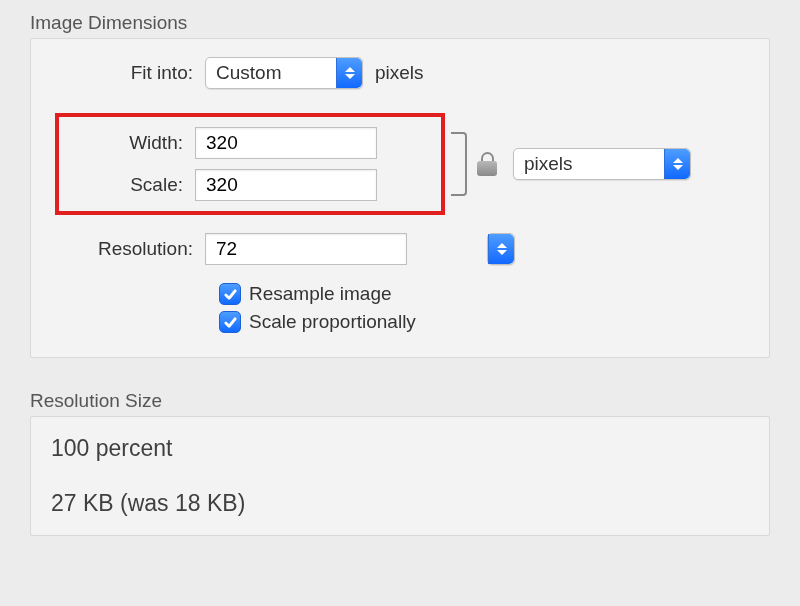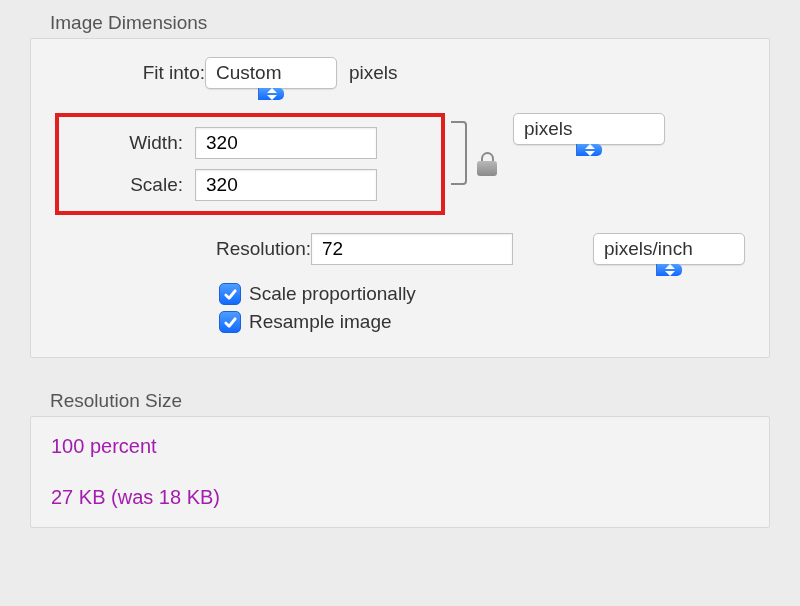--- a/index.html
+++ b/index.html
@@ -9,50 +9,49 @@
       width: 800px;
       height: 606px;
       font-size: 19px;
       color: #333;
       padding: 12px 30px 0 30px;
     }
     .group-label {
       font-size: 19px;
       color: #555;
       margin-bottom: 4px;
-      margin-left: 20px;
+      margin-left: 0;
     }
     .panel {
       background: #f3f3f3;
       border: 1px solid #d8d8d8;
       border-radius: 2px;
       padding: 18px 24px;
       margin-bottom: 32px;
     }
     .row {
       display: flex;
       align-items: center;
       margin-bottom: 8px;
     }
     .label-col {
       width: 150px;
       text-align: right;
-      padding-right: 0;
+      padding-right: 12px;
       color: #333;
     }
     .select-wrap {
       position: relative;
       display: inline-flex;
       align-items: center;
       background: #fff;
       border: 1px solid #c0c0c0;
       border-radius: 5px;
       height: 32px;
       box-shadow: inset 0 1px 0 rgba(255,255,255,0.6), 0 1px 1px rgba(0,0,0,0.08);
-      flex-direction: column;
     }
     .select-val {
       padding: 4px 10px;
       min-width: 130px;
     }
     .select-end {
       width: 26px;
       height: 100%;
       background: linear-gradient(#4e9dff, #1169ff);
       border-top-right-radius: 5px;
@@ -100,20 +99,21 @@
     }
     .wh-label {
       width: 132px;
       text-align: right;
       padding-right: 12px;
     }
     .wh-inputs-col { display: flex; flex-direction: column; }
     .wh-inputs-col .wh-row:first-child { margin-bottom: 10px; }
     .dim-middle {
       display: flex;
+      align-items: center;
       margin: 24px 0 18px 0;
     }
     .link-bracket {
       position: relative;
       width: 24px;
       height: 80px;
       margin-left: 6px;
       margin-right: 2px;
     }
     .link-bracket::before {
@@ -149,21 +149,20 @@
       width: 20px;
       height: 15px;
       background: linear-gradient(#b8b8b8,#8a8a8a);
       border-radius: 3px;
     }
     .unit-select .select-val { min-width: 150px; }
     .res-row {
       display: flex;
       align-items: center;
       margin-bottom: 18px;
-      justify-content: flex-end;
     }
     .checkbox-row {
       display: flex;
       align-items: center;
       margin-left: 164px;
       margin-bottom: 6px;
       gap: 8px;
     }
     .mac-checkbox {
       width: 22px;
@@ -176,21 +175,21 @@
       justify-content: center;
     }
     .mac-checkbox svg { width: 15px; height: 15px; }
     .mac-checkbox svg path { stroke: #fff; stroke-width: 3; fill: none; stroke-linecap: round; stroke-linejoin: round; }
     .result-panel {
       background: #f3f3f3;
       border: 1px solid #d8d8d8;
       border-radius: 2px;
       padding: 18px 20px;
     }
-    .result-line { margin-bottom: 28px; font-size: 20px; color: #a21caf; }
+    .result-line { margin-bottom: 28px; font-size: 23px; color: #404040; }
   </style>
 </head>
 <body>
 
 <div class="group-label">Image Dimensions</div>
 <div class="panel">
 
   <div class="row">
     <div class="label-col">Fit into:</div>
     <div class="select-wrap">
@@ -228,44 +227,43 @@
           <span class="arrow-down"></span>
       </span>
     </div>
   </div>
 
   <div class="res-row">
     <div class="label-col">Resolution:</div>
     <input class="input-text" style="width: 202px;" value="72">
     <span style="width:80px;"></span>
     <div class="select-wrap unit-select">
-      <span class="select-val">pixels/inch</span>
       <span class="select-end">
         <span class="arrow-up"></span>
           <span class="arrow-down"></span>
       </span>
     </div>
   </div>
 
+  <div class="checkbox-row">
+    <span class="mac-checkbox">
+      <svg viewBox="0 0 16 16">
+          <path d="M3 8.5 L6.5 12 L13 4"></path>
+        </svg>
+    </span>
+    <span>Resample image</span>
+  </div>
   <div class="checkbox-row">
     <span class="mac-checkbox">
       <svg viewBox="0 0 16 16">
           <path d="M3 8.5 L6.5 12 L13 4"></path>
         </svg>
     </span>
     <span>Scale proportionally</span>
   </div>
-  <div class="checkbox-row">
-    <span class="mac-checkbox">
-      <svg viewBox="0 0 16 16">
-          <path d="M3 8.5 L6.5 12 L13 4"></path>
-        </svg>
-    </span>
-    <span>Resample image</span>
-  </div>
 
 </div>
 
 <div class="group-label">Resolution Size</div>
 <div class="result-panel">
   <div class="result-line">100 percent</div>
   <div class="result-line" style="margin-bottom:0;">27 KB (was 18 KB)</div>
 </div>
 
 </body></html>

